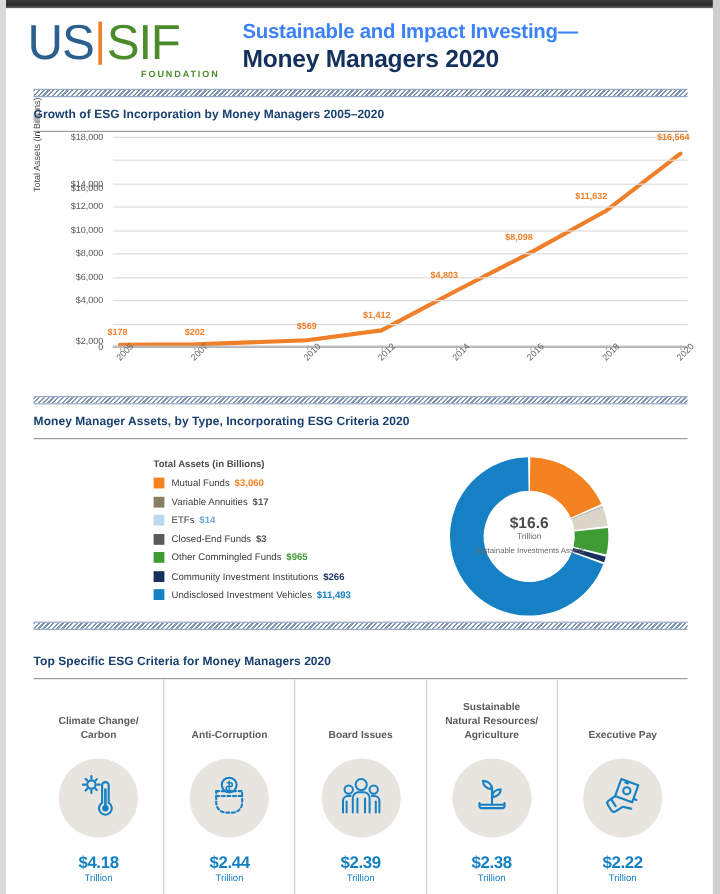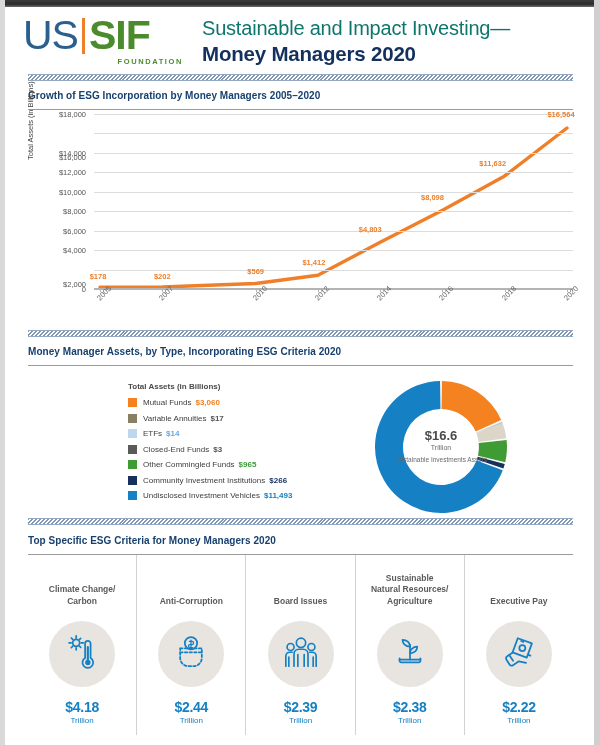--- a/index.html
+++ b/index.html
@@ -18,26 +18,26 @@
   .leftedge{position:absolute;top:0;left:0;width:5px;height:745px;background:#d9d9d9;}
   .rightedge{position:absolute;top:0;right:0;width:6px;height:745px;background:#d0d0d0;}
 
   
   .header{position:absolute;top:7px;left:5px;width:589px;height:68px;background:#fff;}
   .logo{position:absolute;left:18px;top:8px;width:165px;height:56px;}
   .logo-row{display:flex;align-items:flex-start;line-height:1;}
   .logo-us{font-family:"Liberation Sans", sans-serif;font-size:41px;font-weight:400;
     color:#2b5f8e;letter-spacing:-1px;}
   .logo-bar{width:3px;height:36px;background:#ef7f28;margin:3px 4px 0 4px;}
-  .logo-sif{font-family:"Liberation Sans", sans-serif;font-size:41px;font-weight:700;
+  .logo-sif{font-family:"Liberation Sans", sans-serif;font-size:41px;font-weight:400;
     color:#4c8b2b;letter-spacing:-1px;}
   .logo-foundation{position:absolute;right:5px;top:42px;font-size:7.5px;letter-spacing:1.6px;
     color:#4c8b2b;font-weight:700;}
   .htitle{position:absolute;left:197px;top:10px;width:390px;}
-  .htitle .l1{font-size:20px;color:#0f766e;font-weight:400;letter-spacing:-0.2px;line-height:1.18;}
+  .htitle .l1{font-size:17px;color:#3b82f6;font-weight:700;letter-spacing:-0.2px;line-height:1.18;}
   .htitle .l2{font-size:20.5px;color:#13315c;font-weight:700;letter-spacing:-0.2px;line-height:1.2;margin-top:1px;}
 
   
   .hatch{height:5px;margin:0;
     background-image:repeating-linear-gradient(135deg,#7f96b5 0 1.4px,#ffffff 1.4px 2.8px);
     border-top:1px solid #96a9c2;border-bottom:1px solid #96a9c2;}
 
   .sectiontitle{font-size:10px;font-weight:700;color:#17406e;letter-spacing:0.05px;}
   .rule{height:1px;background:#9a9a9a;}
 
@@ -75,21 +75,21 @@
   .donut{position:absolute;left:338px;top:-2px;width:150px;height:150px;}
   .dcenter{position:absolute;left:338px;top:-2px;width:150px;height:150px;
     display:flex;flex-direction:column;align-items:center;justify-content:center;pointer-events:none;}
   .dc1{font-size:13px;font-weight:700;color:#4b4b4b;line-height:1.1;}
   .dc2{font-size:7px;color:#6a6a6a;line-height:1.25;}
   .dc3{font-size:6.5px;color:#6a6a6a;line-height:1.3;text-align:center;margin-top:4px;}
 
   
   .sec3{position:absolute;left:28px;top:518px;width:545px;}
   .sec3 .hatch{width:545px;}
-  .sec3 .sectiontitle{margin-top:10px;}
+  .sec3 .sectiontitle{margin-top:21px;}
   .sec3 .rule{margin-top:8px;width:545px;}
   .cols{display:flex;width:545px;height:180px;margin-top:0;}
   .col{flex:1 1 0;position:relative;display:flex;flex-direction:column;align-items:center;
     border-right:1px solid #d2d2d2;padding-top:12px;box-sizing:border-box;}
   .col:last-child{border-right:none;}
   .colhead{height:40px;display:flex;align-items:flex-end;justify-content:center;
     font-size:8.5px;font-weight:700;color:#5a5a5a;text-align:center;line-height:1.35;padding:0 4px;}
   .circle{width:66px;height:66px;border-radius:50%;background:#e8e4df;margin-top:14px;
     display:flex;align-items:center;justify-content:center;}
   .amount{font-size:14px;font-weight:700;color:#1580c4;margin-top:12px;letter-spacing:-0.3px;}

